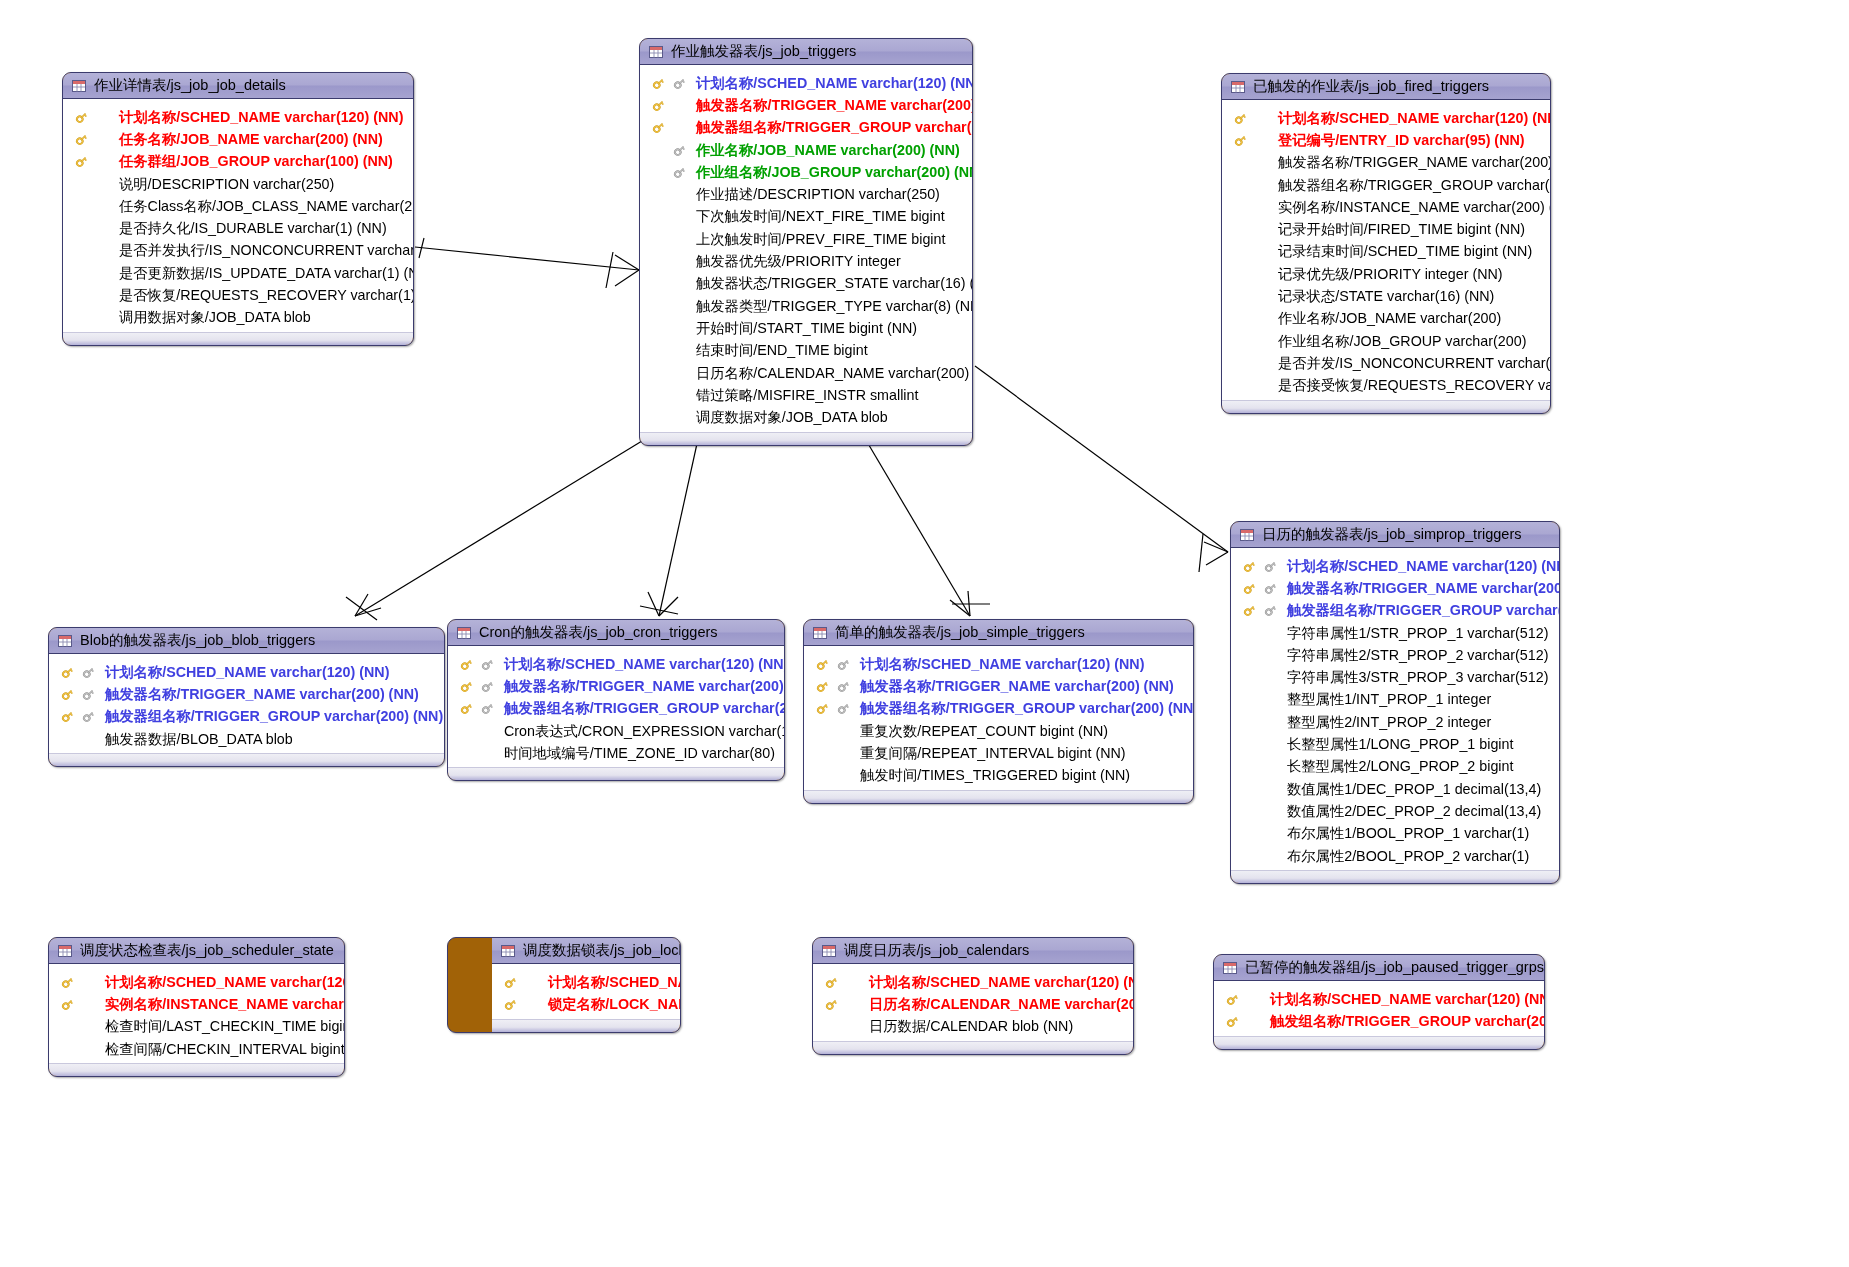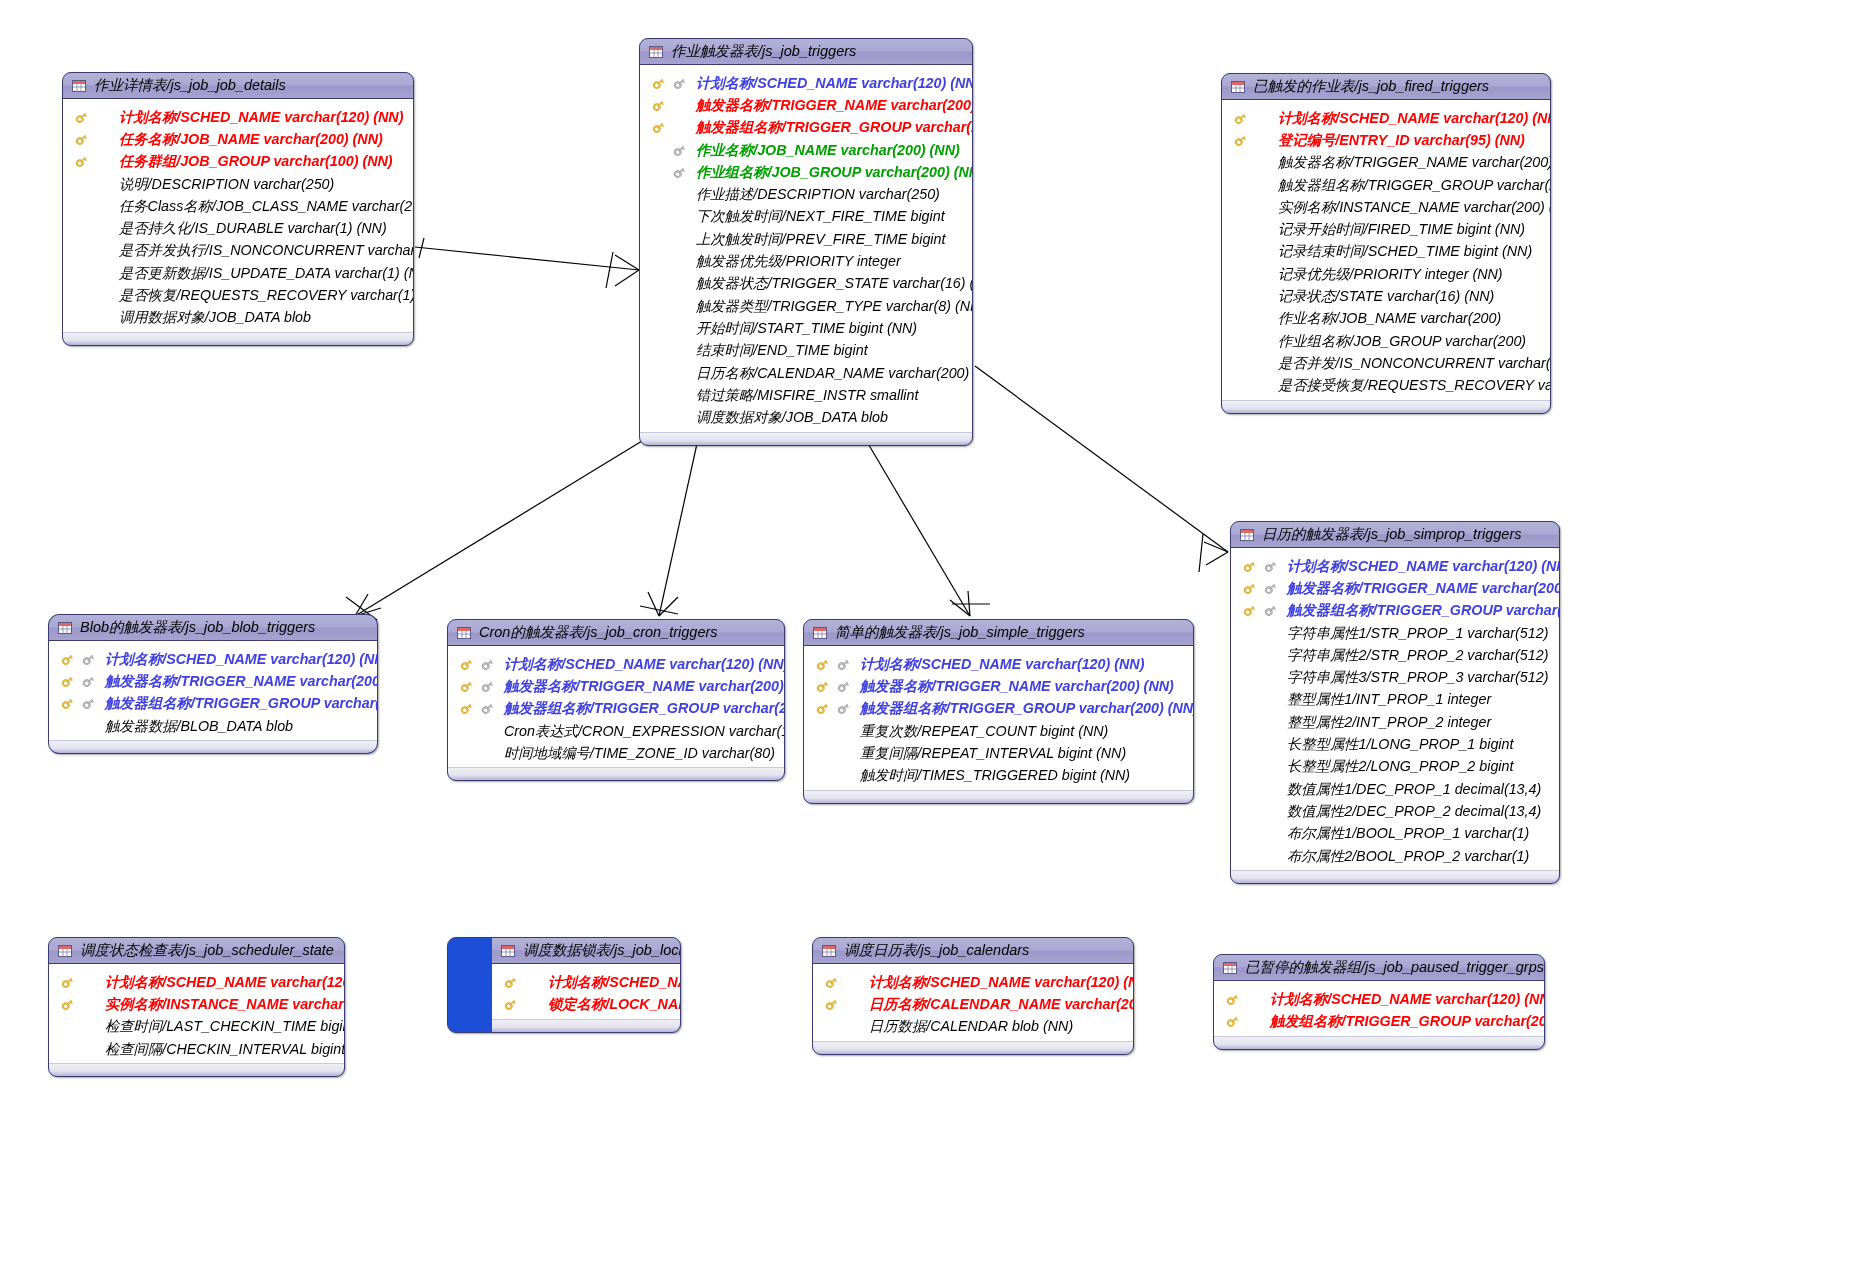--- a/index.html
+++ b/index.html
@@ -6,27 +6,26 @@
   html,body{margin:0;padding:0;background:#ffffff;}
   body{
     font-family:"Liberation Sans","DejaVu Sans",sans-serif;
     width:1849px;height:1267px;position:relative;overflow:hidden;
   }
   #canvas{position:absolute;left:0;top:0;width:1849px;height:1267px;}
   svg.links{position:absolute;left:0;top:0;width:1849px;height:1267px;pointer-events:none;}
 
   .entity{
     position:absolute;
-    background:#1d4ed8;
+    background:#a16207;
     border:1px solid #3b3b6d;
     border-radius:9px;
     box-shadow:1px 1px 2px rgba(0,0,0,.35);
     box-sizing:border-box;
     overflow:hidden;
-    font-style:italic;
   }
   .entity .hdr{
     background:linear-gradient(to bottom,#b4b2d8 0%,#aaa7d2 48%,#9b98ca 52%,#a6a3d0 100%);
     border-bottom:1px solid #3b3b6d;
     height:25px;
     display:flex;align-items:center;
     padding:0 6px;
     font-size:14.5px;
     color:#000;
     white-space:nowrap;
@@ -587,21 +586,21 @@
           <span class="coltext c-black">布尔属性1/BOOL_PROP_1 varchar(1)</span>
         </div>
         <div class="row">
           <span class="keyslot"></span>
           <span class="keyslot"></span>
           <span class="coltext c-black">布尔属性2/BOOL_PROP_2 varchar(1)</span>
         </div>
       </div>
       <div class="ftr"></div>
     </div>
-    <div class="entity" style="left: 48px; top: 614px; width: 330px; border-radius: 11px;">
+    <div class="entity" style="left: 48px; top: 627px; width: 397px;">
       <div class="hdr">
         <span>
           <svg class="tbl-icon" viewBox="0 0 14 12" xmlns="http://www.w3.org/2000/svg">
             <rect x="0.5" y="0.5" width="13" height="11" fill="#ffffff" stroke="#5a5a8a" stroke-width="1"></rect>
             <rect x="1" y="1" width="12" height="3" fill="#d96a6a"></rect>
             <line x1="1" y1="7" x2="13" y2="7" stroke="#8a8ab0" stroke-width="0.9"></line>
             <line x1="5" y1="4" x2="5" y2="11.5" stroke="#8a8ab0" stroke-width="0.9"></line>
             <line x1="9" y1="4" x2="9" y2="11.5" stroke="#8a8ab0" stroke-width="0.9"></line>
           </svg>
         </span>

